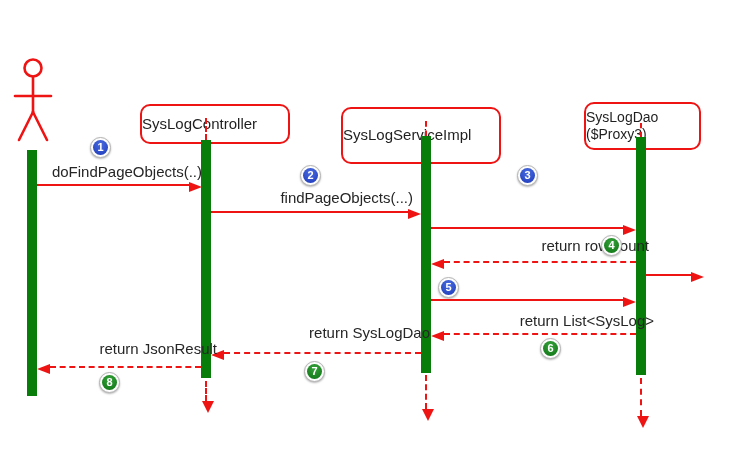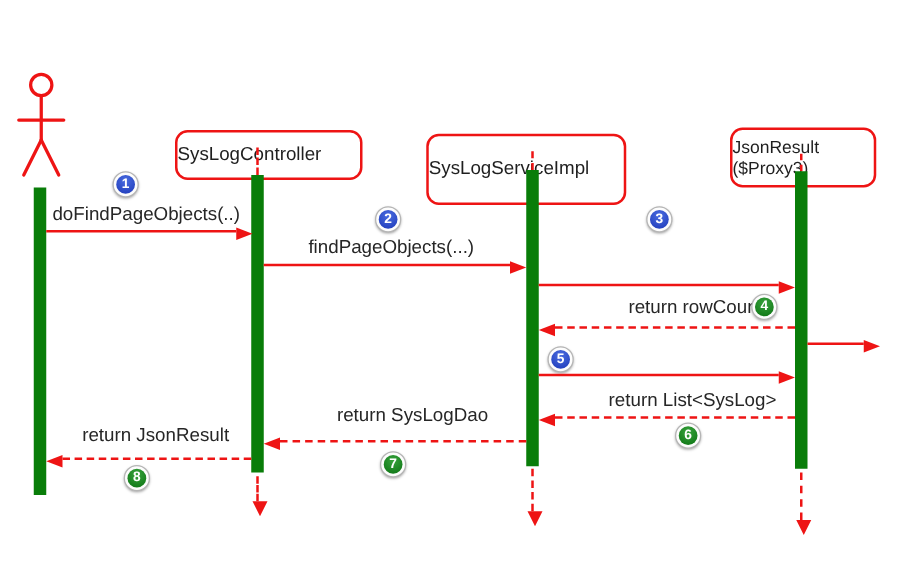--- a/index.html
+++ b/index.html
@@ -14,21 +14,21 @@
     display:flex; flex-direction:column; align-items:flex-start; justify-content:center;
     color:#1f1f1f; font-size:15px; line-height:1.25; text-align:center;margin-top:28px;
   }
   
   .dash-v { position:absolute; width:0; border-left:2px dashed #ee1414; }
   
   .bar { position:absolute; width:10px; background:#097d09; }
   
   .msg-label {
     position:absolute; color:#262626; font-size:15px; height:18px; line-height:18px;
-    text-align:center; white-space:nowrap;
+    text-align:right; white-space:nowrap;
   }
   
   .line { position:absolute; height:0; border-top:2px solid #ee1414; }
   .line.dashed { border-top-style:dashed; }
   .head-r {
     position:absolute; right:-13px; top:-4px; width:0; height:0;
     border-top:5px solid transparent; border-bottom:5px solid transparent;
     border-left:13px solid #ee1414;
   }
   .head-l {
@@ -69,21 +69,21 @@
     <line x1="23" y1="60" x2="37" y2="88"></line>
   </svg>
 
   <div class="pbox" style="left:140px;top:76px;width:150px;height:40px">
     <span>SysLogController</span>
   </div>
   <div class="pbox" style="left:341px;top:79px;width:160px;height:57px">
     <span>SysLogServiceImpl</span>
   </div>
   <div class="pbox" style="left:584px;top:74px;width:117px;height:48px;font-size:14px">
-    <span>JsonResult</span>
+    <span>SysLogDao</span>
     <span>($Proxy3)</span>
   </div>
 
   <div class="dash-v" style="left:205px;top:118px;height:22px"></div>
   <div class="dash-v" style="left:425px;top:121px;height:15px"></div>
   <div class="dash-v" style="left:640px;top:123px;height:14px"></div>
 
   <div class="bar" style="left:27px;top:150px;height:246px"></div>
   <div class="bar" style="left:201px;top:140px;height:238px"></div>
   <div class="bar" style="left:421px;top:136px;height:237px"></div>

